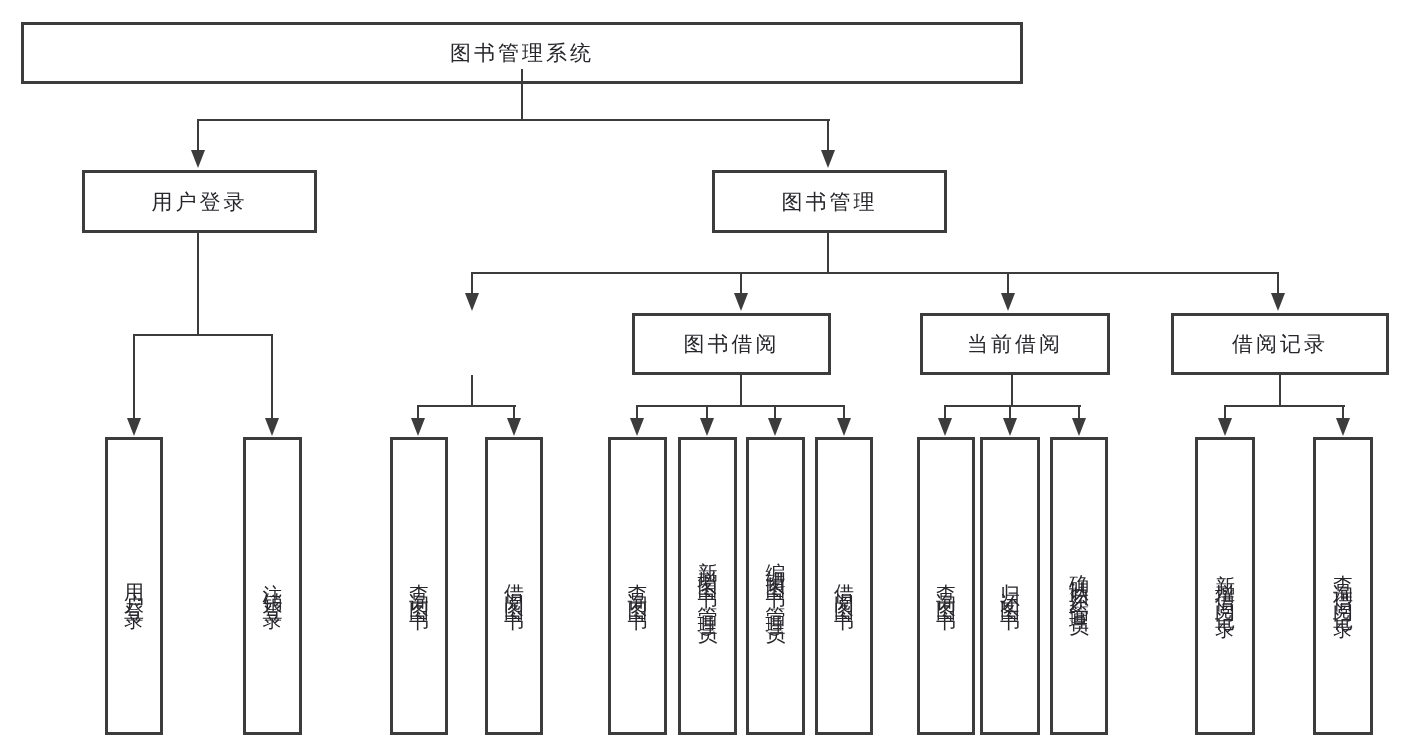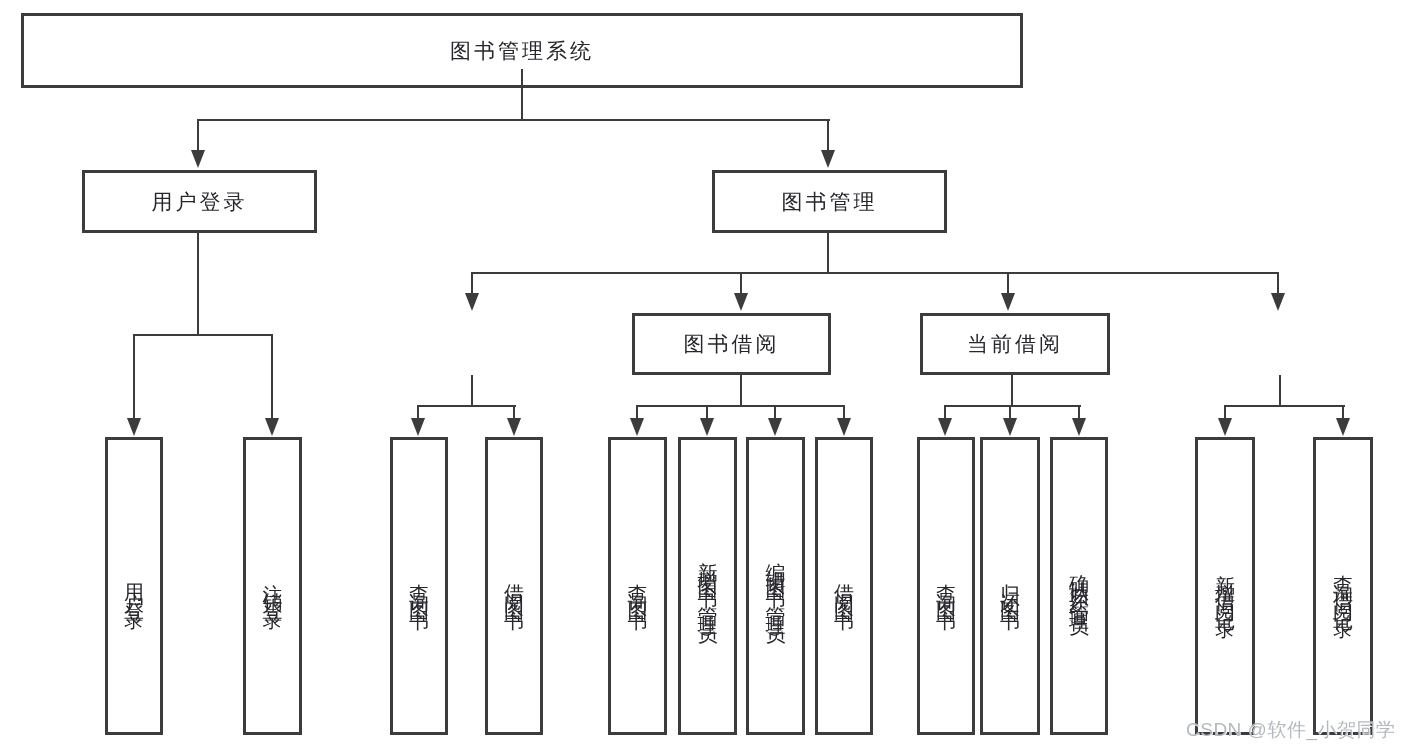--- a/index.html
+++ b/index.html
@@ -36,21 +36,21 @@
     position:absolute;left:1186px;top:717px;z-index:5;
     color:var(--watermark);font-size:19px;letter-spacing:0.5px;white-space:nowrap;
     text-shadow:1px 1px 0 rgba(255,255,255,0.9);
   }
 </style>
 </head>
 <body>
 
 <div class="stage">
 
-  <div class="box" style="left:21px;top:13px;width:1002px;height:75px">
+  <div class="box" style="left:21px;top:22px;width:1002px;height:62px">
     <span class="hlabel">图书管理系统</span>
   </div>
 
   <div class="line" style="left:521px;top:69px;width:2px;height:52px"></div>
   <div class="line" style="left:197px;top:119px;width:633px;height:2px"></div>
   <div class="line" style="left:197px;top:119px;width:2px;height:33px"></div>
   <div class="line" style="left:827px;top:119px;width:2px;height:33px"></div>
   <div class="ah" style="left:191px;top:150px"></div>
   <div class="ah" style="left:821px;top:150px"></div>
 
@@ -77,20 +77,23 @@
   <div class="ah" style="left:465px;top:293px"></div>
   <div class="ah" style="left:734px;top:293px"></div>
   <div class="ah" style="left:1001px;top:293px"></div>
   <div class="ah" style="left:1271px;top:293px"></div>
 
   <div class="box" style="left:632px;top:313px;width:199px;height:62px">
     <span class="hlabel">图书借阅</span>
   </div>
   <div class="box" style="left:920px;top:313px;width:190px;height:62px">
     <span class="hlabel">当前借阅</span>
+  </div>
+  <div class="box" style="left:1171px;top:313px;width:218px;height:62px">
+    <span class="hlabel">借阅记录</span>
   </div>
 
   <div class="line" style="left:471px;top:375px;width:2px;height:31px"></div>
   <div class="line" style="left:417px;top:405px;width:99px;height:2px"></div>
   <div class="line" style="left:417px;top:405px;width:2px;height:14px"></div>
   <div class="line" style="left:513px;top:405px;width:2px;height:14px"></div>
   <div class="ah" style="left:411px;top:418px"></div>
   <div class="ah" style="left:507px;top:418px"></div>
 
   <div class="line" style="left:740px;top:375px;width:2px;height:31px"></div>
@@ -157,15 +160,14 @@
     <span class="vlabel" style="letter-spacing:6px">确认归还（管理员）</span>
   </div>
 
   <div class="box" style="left:1195px;top:437px;width:60px;height:298px">
     <span class="vlabel">新增借阅记录</span>
   </div>
   <div class="box" style="left:1313px;top:437px;width:60px;height:298px">
     <span class="vlabel">查询借阅记录</span>
   </div>
 
-  <div class="watermark">CSDN @软件_小贺同学</div>
 
 </div>
 
 </body></html>

